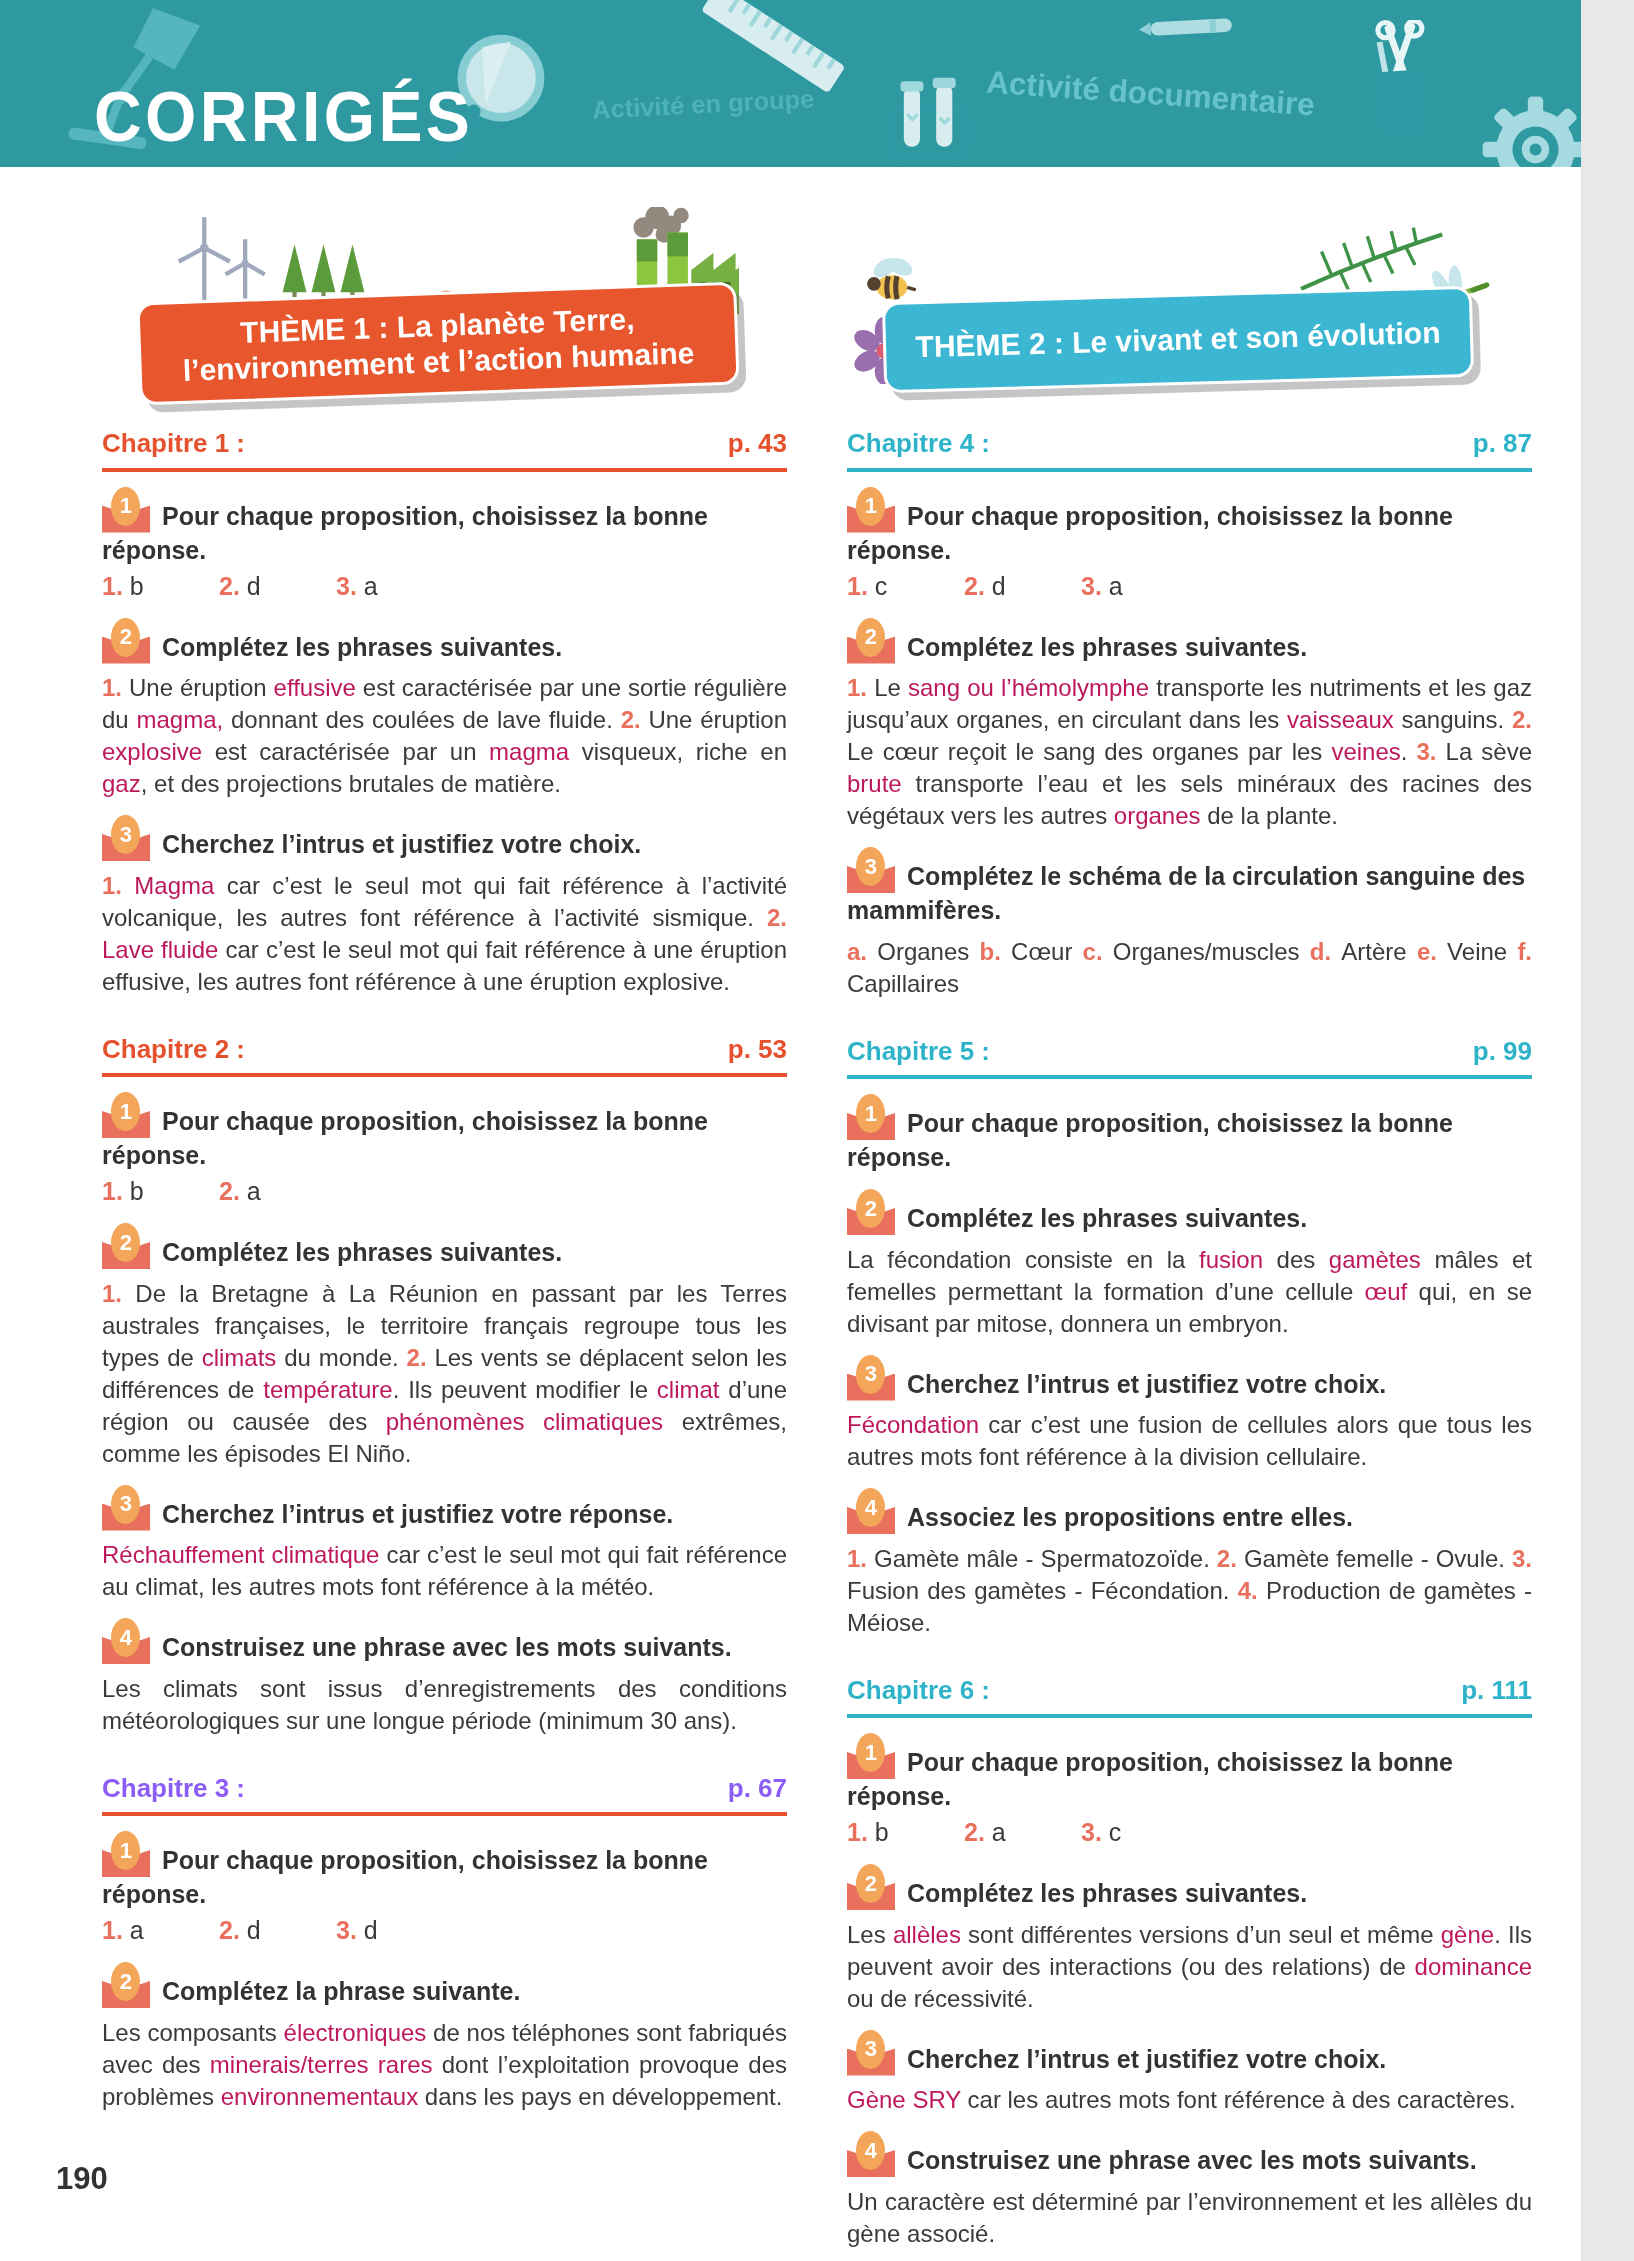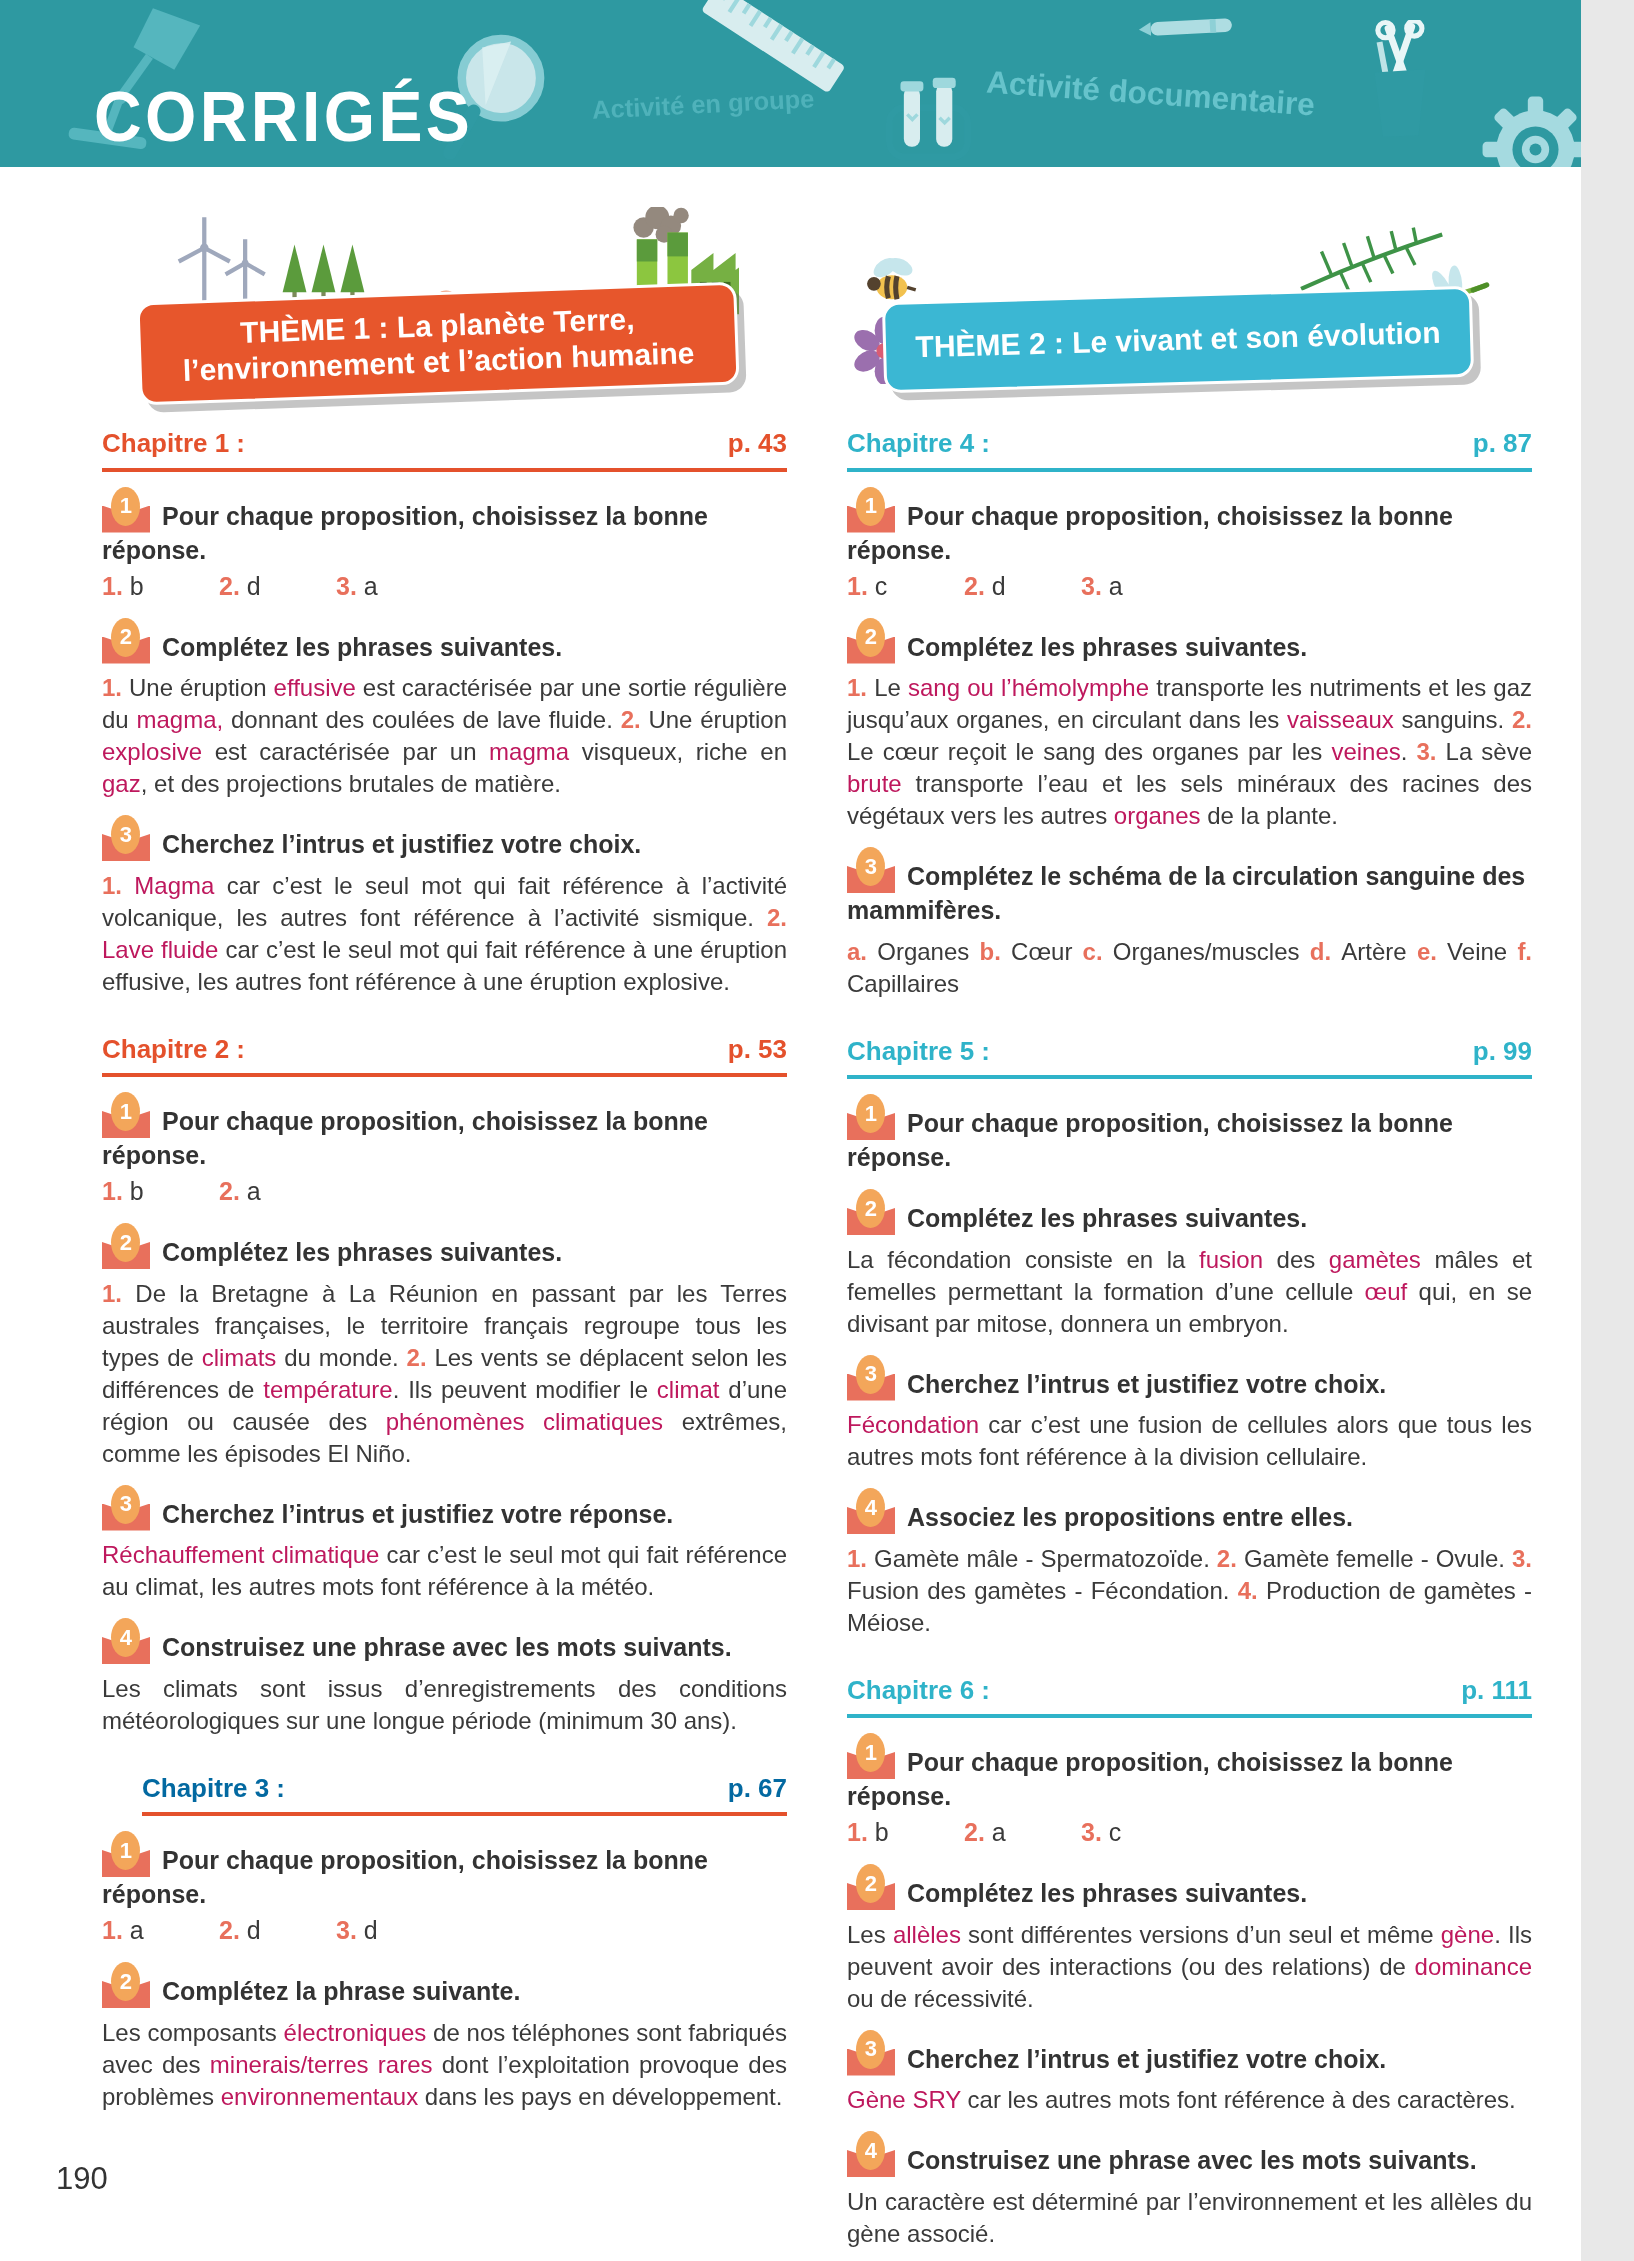--- a/index.html
+++ b/index.html
@@ -43,21 +43,21 @@
   .egg{position:absolute;left:9.4px;top:-12px;width:29px;height:39px;background:#F3A65A;
        border-radius:50%;color:#fff;font-weight:700;font-size:22px;
        display:flex;align-items:center;justify-content:center;}
   .ex-title{font-weight:700;font-size:25px;line-height:34px;color:#333;}
   .ex-answers{font-size:25px;color:#3A3A3A;margin-top:2px;line-height:34px;}
   .ans-pair{display:inline-block;min-width:117px;}
   .ex-body{font-size:24px;line-height:32px;color:#3A3A3A;text-align:justify;margin-top:8.5px;clear:none;}
   .ro{color:#E8705C;font-weight:700;}
   .rb{font-weight:400;color:#be185d;}
 
-  .page-number{position:absolute;left:56px;top:2161px;font-size:31px;font-weight:400;color:#333;}
+  .page-number{position:absolute;left:56px;top:2161px;font-size:31px;font-weight:700;color:#333;}
 </style>
 </head>
 <body>
 
 <div class="page">
 
   <header class="band">
     <svg style="left:41px;top:5.1px;transform:rotate(-4deg);" width="170" height="162" viewBox="0 0 200 190">
       <polygon points="138,6 192,30 158,80 112,50" fill="#55B6BE"></polygon>
       <line x1="130" y1="62" x2="92" y2="108" stroke="#55B6BE" stroke-width="10"></line>
@@ -293,21 +293,21 @@
           <div class="exercise">
             <div class="badge">
               <div class="ribbon"></div>
               <div class="egg">4</div>
             </div>
             <div class="ex-title">Construisez une phrase avec les mots suivants.</div>
             <div class="ex-body"><span>Les climats sont issus d’enregistrements des conditions météorologiques sur une longue période (minimum 30 ans).</span></div>
           </div>
         </section>
         <section class="chapter">
-          <div class="chap-head" style="color: #0369a1; border-bottom-color: rgb(228, 81, 44); margin-left: 40px;">
+          <div class="chap-head" style="color: #8b5cf6; border-bottom-color: rgb(228, 81, 44);">
             <span class="chap-title">Chapitre 3 :</span>
             <span class="chap-page">p. 67</span>
           </div>
           <div class="exercise">
             <div class="badge">
               <div class="ribbon"></div>
               <div class="egg">1</div>
             </div>
             <div class="ex-title">Pour chaque proposition, choisissez la bonne réponse.</div>
             <div class="ex-answers"><span class="ans-pair"><span class="ro">1.</span><span> a</span></span><span class="ans-pair"><span class="ro">2.</span><span> d</span></span><span class="ans-pair"><span class="ro">3.</span><span> d</span></span></div>

